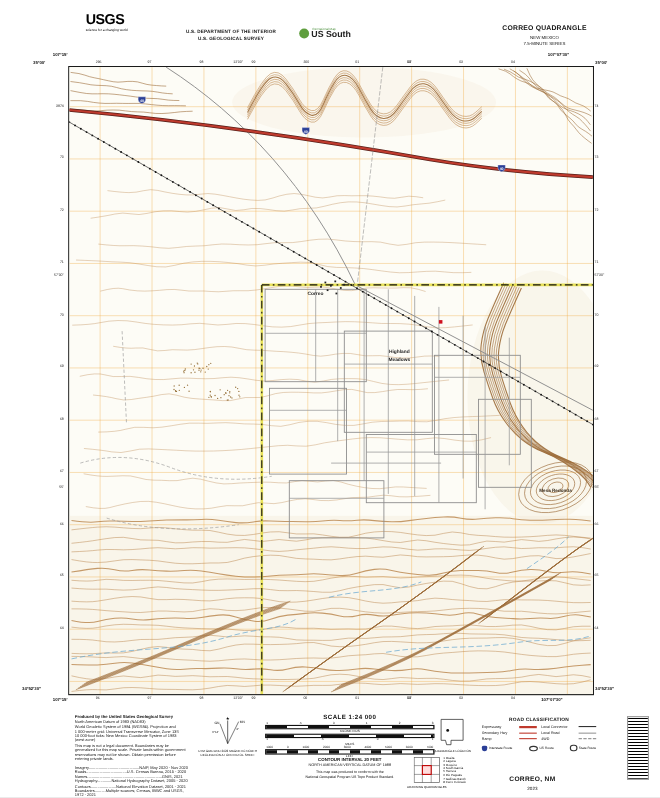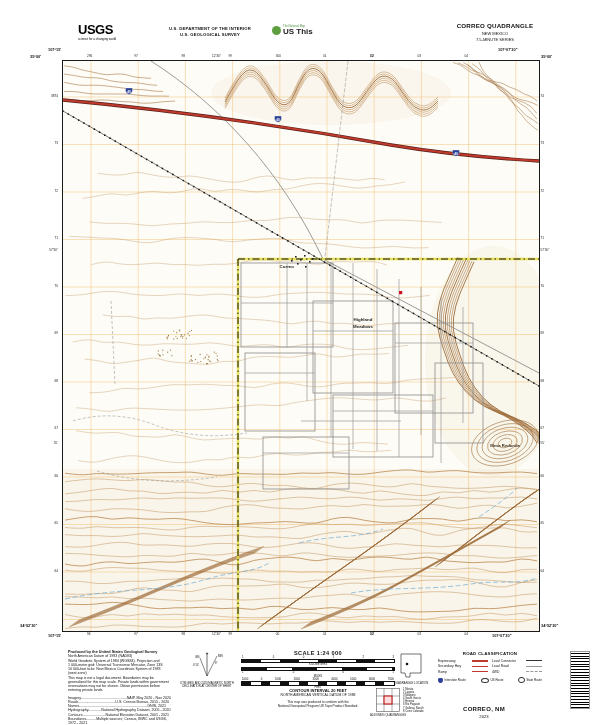--- a/index.html
+++ b/index.html
@@ -60,33 +60,33 @@
   .sh-st{width:4.2px;height:4.2px;border:0.5px solid #333;border-radius:50%;}
   .barcode{width:18px;height:56px;background:repeating-linear-gradient(0deg,#000 0 1px,#fff 1px 2.7px);border:0.5px solid #999;}
   .imprint-title{font-size:6px;font-weight:bold;text-align:center;letter-spacing:.3px;}
   .imprint-year{font-size:4.2px;text-align:center;margin-top:1.5px;}
 </style>
 </head>
 <body>
 
 <div class="sheet">
 
-  <div class="abs" style="left:78px;top:24px">
+  <div class="abs" style="left:78px;top:12px">
     <div class="logo-text">USGS</div>
     <div class="logo-tag">science for a changing world</div>
   </div>
   <div class="abs dept" style="left:158px;top:26px;width:104px">
     <div>U.S. DEPARTMENT OF THE INTERIOR</div>
     <div>U.S. GEOLOGICAL SURVEY</div>
   </div>
   <div class="abs ustopo" style="left:272px;top:25px">
     <div class="ustopo-dot"></div>
     <div>
       <div class="ustopo-small">The National Map</div>
-      <div class="ustopo-text">US This</div>
+      <div class="ustopo-text">US South</div>
     </div>
   </div>
   <div class="abs quadblock" style="left:420px;top:22px">
     <div class="quad-title">CORREO QUADRANGLE</div>
     <div class="quad-sub">NEW MEXICO</div>
     <div class="quad-sub">7.5-MINUTE SERIES</div>
   </div>
 
   <div class="map-frame">
     <svg id="topo" width="476" height="570" viewBox="62 60 476 570">

